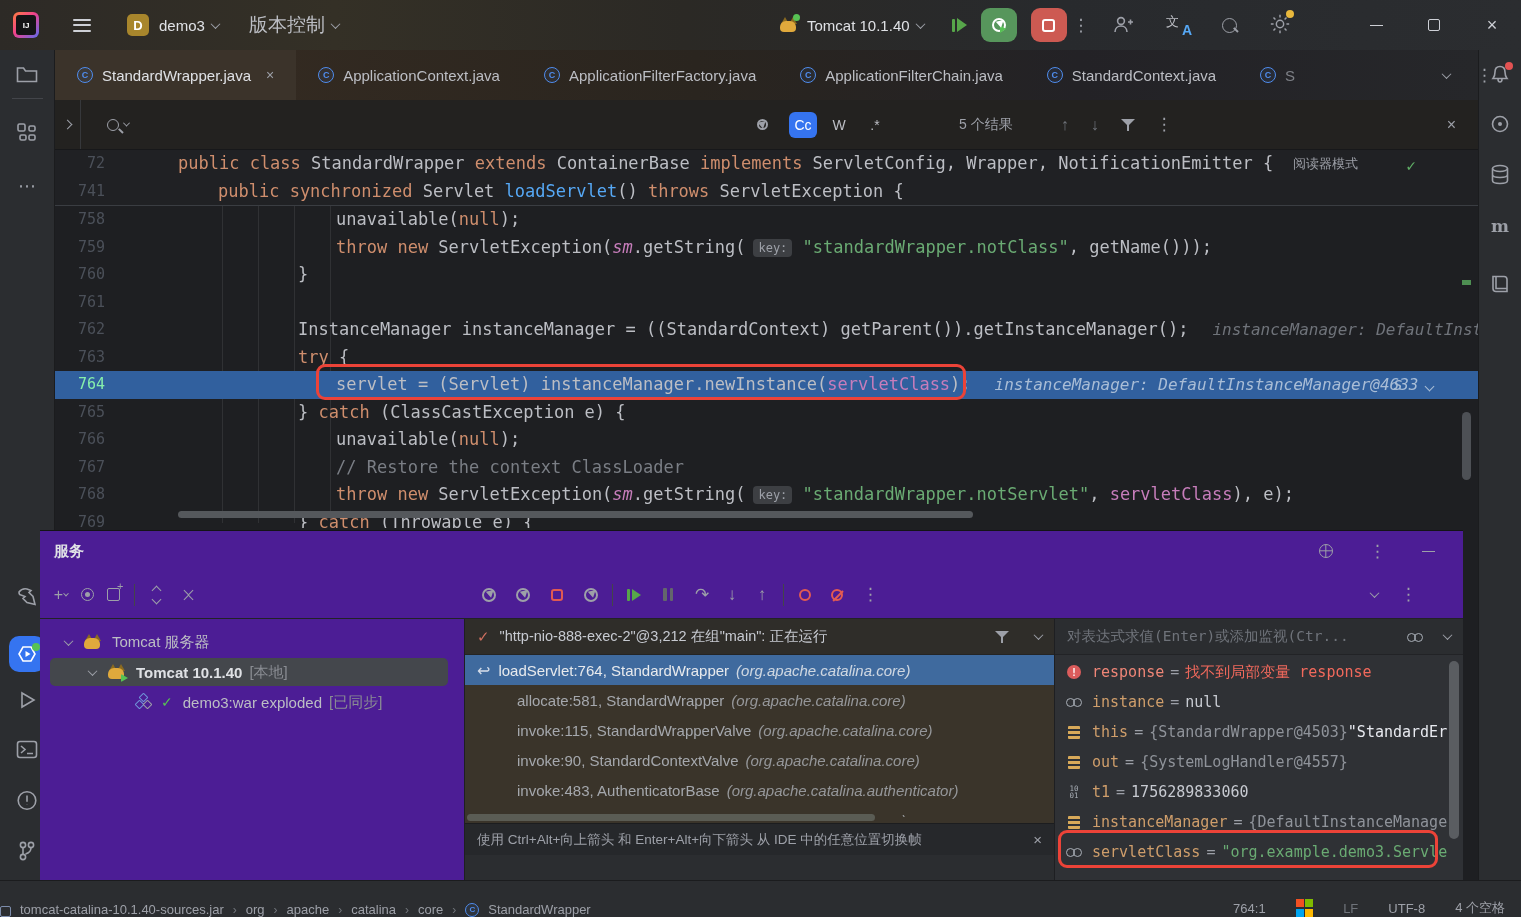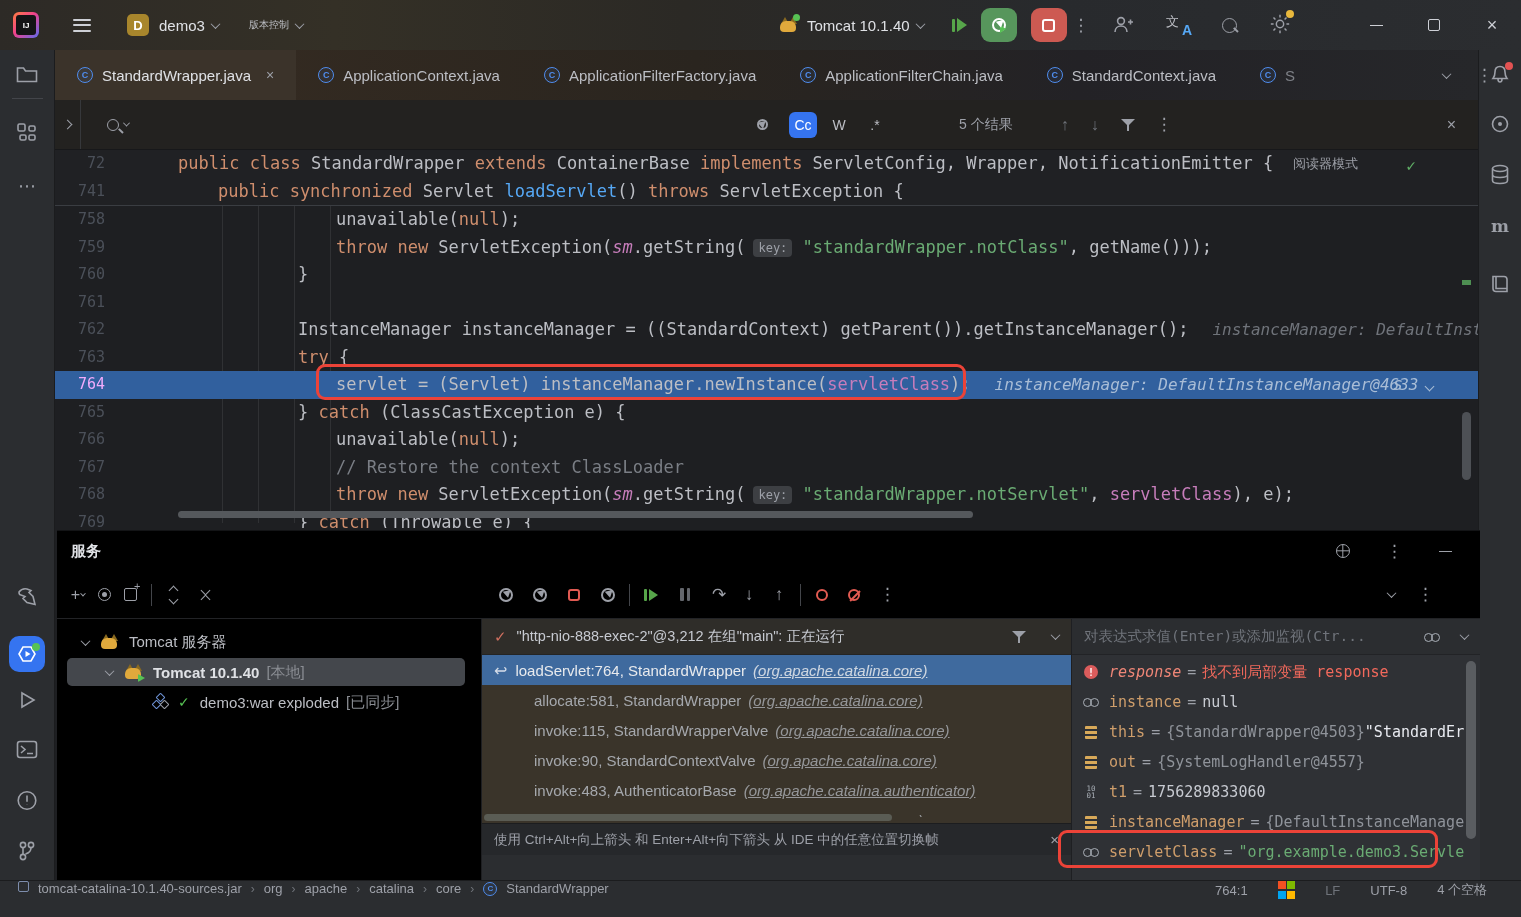--- a/index.html
+++ b/index.html
@@ -14,21 +14,21 @@
     display:flex; align-items:center; }
   .logo{ width:26px; height:26px; border-radius:6px; margin-left:13px;
     background:linear-gradient(135deg,#ff7e3e,#f0418c 45%,#5a6cf0); position:relative; }
   .logo i{ position:absolute; inset:3px; background:#141416; border-radius:3px; color:#fff;
     font-style:normal; font-size:8px; font-weight:bold; display:grid; place-items:center;}
   .burger{ width:18px; height:13px; margin-left:34px; display:flex; flex-direction:column; justify-content:space-between; cursor:pointer;}
   .burger b{ height:2px; background:#ced0d6; border-radius:1px;}
   .proj-badge{ width:22px; height:22px; border-radius:5px; background:#a8862c; color:#fff; font-weight:bold;
      font-size:13px; display:grid; place-items:center; margin-left:36px;}
   .tb-label{ color:#dfe1e5; font-size:15px; margin-left:10px; }
-  .tb-dim{ color:#bcbec4; font-size:10px; margin-left:30px; }
+  .tb-dim{ color:#bcbec4; font-size:19px; margin-left:30px; }
   .chv{ width:7px; height:7px; border-right:1.5px solid #9da0a8; border-bottom:1.5px solid #9da0a8;
       display:inline-block; transform:rotate(45deg) translate(-1px,-1px); margin-left:7px;}
   .chv.r{ transform:rotate(-45deg);}
   .run-widget{ position:absolute; left:780px; top:0; height:50px; display:flex; align-items:center;}
   .tomcat-ic{ position:relative; width:18px; height:16px;}
   .tomcat-ic .body{ position:absolute; left:0; top:4px; width:16px; height:11px; border-radius:6px 6px 4px 4px; background:#e0a93c;}
   .tomcat-ic .e1,.tomcat-ic .e2{ position:absolute; top:0; width:0; height:0;
      border-left:4px solid transparent; border-right:4px solid transparent; border-bottom:7px solid #8a6a20;}
   .tomcat-ic .e1{ left:1px;} .tomcat-ic .e2{ left:9px;}
   .tomcat-ic .dot{ position:absolute; right:-2px; top:-3px; width:7px; height:7px; border-radius:50%; background:#57c254;}
@@ -92,42 +92,42 @@
   .funnel:before{ content:""; position:absolute; left:0; top:1px; border-left:7px solid transparent; border-right:7px solid transparent; border-top:7px solid #9da0a8;}
   .funnel:after{ content:""; position:absolute; left:6px; top:6px; width:2.4px; height:7px; background:#9da0a8;}
 
   
   .editor{ position:absolute; left:55px; top:150px; width:1423px; height:378px; background:#1e1f22; overflow:hidden;}
   .code-row{ display:flex; height:27.5px; line-height:27.5px; font-size:17px; white-space:nowrap;}
   .gutter{ flex:0 0 123px; text-align:right; padding-right:73px; color:#4b5059; font-size:15px;}
   .code-body{ flex:1; position:relative; overflow:hidden;}
   .sticky{ background:#202124; border-bottom:1px solid #3a3d42;}
   .cur-line .code-body{ background:#31609e;}
-  .cur-line .gutter{ color:#f0abfc; background:#31609e; }
+  .cur-line .gutter{ color:#86efac; background:#31609e; }
   .tk-k{ color:#cf8e6d;} .tk-p{ color:#bcbec4;} .tk-s{ color:#6aab73;}
   .tk-m{ color:#56a8f5;} .tk-f{ color:#c77dbb; font-style:italic;}
   .tk-prm{ color:#c77dbb;} .tk-c{ color:#7a7e85;}
   .tk-i{ background:#3d3f43; color:#9da0a8; font-size:12px; border-radius:4px; padding:2px 5px; margin-left:8px; vertical-align:1px;}
   .tk-h{ color:#a9bdd6; font-style:italic; margin-left:24px; font-size:16px;}
   .code-row:not(.cur-line) .tk-h{ color:#6f737a;}
   .tk-chev{ width:7px;height:7px;border-right:1.6px solid #a9bdd6;border-bottom:1.6px solid #a9bdd6;display:inline-block;transform:rotate(45deg);margin-left:8px;}
   .tk-tail{ position:absolute; right:75px; color:#a9bdd6; font-style:italic;}
   .iguide{ position:absolute; width:1px; background:rgba(140,145,150,.16); top:55px; height:318px;}
   .reader-pill{ position:absolute; right:120px; top:5px; color:#9da0a8; font-size:13px; display:flex; gap:10px; align-items:center;}
   .greencheck{ position:absolute; right:62px; top:6px; color:#5fad65; font-size:16px;}
   .ed-vscroll{ position:absolute; right:6px; top:0; width:10px; height:100%;}
   .ed-thumb{ position:absolute; left:0; width:9px; border-radius:5px; background:#4d5055;}
   .ed-mark{ position:absolute; left:0; width:9px; height:5px; background:#4e8f52;}
   .hscroll{ position:absolute; border-radius:4px; background:#55585c; height:7px;}
 
   
   .redbox{ position:absolute; border:3px solid #ec4338; border-radius:9px; pointer-events:none; z-index:50;}
 
   
-  .services{ position:absolute; left:57px; top:530px; width:1423px; height:350px; background:#000000; border-top:1px solid #131416;}
+  .services{ position:absolute; left:40px; top:530px; width:1423px; height:350px; background:#4c1d95; border-top:1px solid #131416;}
   .svc-header{ position:relative; height:40px; display:flex; align-items:center; padding-left:14px;}
   .svc-title{ font-size:15px; color:#dfe1e5; font-weight:bold;}
   .svc-header-icons{ position:absolute; right:28px; display:flex; gap:30px; align-items:center; color:#9da0a8;}
   .globe{ width:14px; height:14px; border:1.6px solid #9da0a8; border-radius:50%; position:relative;}
   .globe:before{ content:""; position:absolute; left:50%; top:0; bottom:0; width:1.4px; background:#9da0a8; transform:translateX(-50%);}
   .globe:after{ content:""; position:absolute; top:50%; left:0; right:0; height:1.4px; background:#9da0a8; transform:translateY(-50%);}
   .minw{ width:13px; border-top:1.7px solid #9da0a8;}
   .svc-toolbar{ position:relative; height:48px; border-bottom:1px solid #222326; display:flex; align-items:center;}
   .tool-ic{ color:#9da0a8; font-size:16px; display:inline-flex; align-items:center; justify-content:center; width:26px; height:26px; cursor:pointer;}
   .vsep{ width:1px; height:22px; background:#43454a; margin:0 8px;}
@@ -167,47 +167,47 @@
   .gcheck{ color:#57c254; font-size:14px; margin-left:3px;}
 
   .svc-mid{ width:590px; border-right:1px solid #1e1f22; position:relative; background:#3a342a;}
   .thread-row{ height:36px; background:#2f2d29; border-bottom:1px solid #242424; display:flex; align-items:center; padding:0 12px; font-size:14.5px; color:#c7cad1; gap:10px;}
   .tcheck{ color:#cf6f5f; font-size:15px;}
   .thread-row .right{ margin-left:auto; display:flex; gap:18px; align-items:center; color:#9da0a8;}
   .frames{ position:absolute; left:0; top:36px; right:0; bottom:64px; overflow:hidden;}
   .frame-row{ height:30px; display:flex; align-items:center; padding-left:52px; font-size:15px; color:#a5a8ad; white-space:nowrap; position:relative; cursor:pointer;}
   .frame-row.selected{ background:#3f6a9e; color:#e8eaed; padding-left:12px;}
   .frame-row.selected .backic{ color:#d4dce8; margin-right:8px; font-size:16px;}
-  .frame-pkg{ font-style:italic; margin-left:7px; color:inherit; opacity:.85;text-decoration:underline;}
+  .frame-pkg{ font-style:italic; margin-left:7px; color:inherit; opacity:.85;}
   .frames-hscroll{ position:absolute; left:2px; bottom:60px; width:408px; height:7px; background:#5a5c54; border-radius:4px;}
   .hintbar{ position:absolute; left:0; bottom:26px; right:0; height:32px; background:#26282b; border-top:1px solid #1c1d1f;
      display:flex; align-items:center; padding:0 12px; color:#9da0a8; font-size:13.5px;}
   .hintbar .x{ margin-left:auto; color:#9da0a8; font-size:15px; cursor:pointer;}
   .midfill{ position:absolute; left:0; bottom:0; right:0; height:26px; background:#2b2d30;}
 
   .svc-vars{ flex:1; position:relative; background:#2f3135; overflow:hidden;}
   .watchbar{ height:36px; border-bottom:1px solid #222326; background:#2b2d30; display:flex; align-items:center; padding:0 12px; gap:14px;}
   .watch-ph{ color:#6f737a; font-size:14.5px; font-family:"DejaVu Sans Mono",monospace; flex:1; white-space:nowrap; overflow:hidden;}
   .var-rows{ position:absolute; left:0; top:38px; right:16px; bottom:0;}
   .var-row{ height:30px; display:flex; align-items:center; padding-left:10px; font-size:15px; font-family:"DejaVu Sans Mono",monospace; white-space:nowrap; overflow:hidden;}
   .var-row .vic{ width:18px; margin-right:9px; display:inline-flex; justify-content:center; flex:0 0 auto;}
   .vname{ color:#cf9e6b;} .veq{ color:#9da0a8; margin:0 6px;}
   .vref{ color:#8f939a;} .vplain{ color:#c7cad1;} .vstr{ color:#6aab73;} .vwhite{ color:#e8eaf0;}
-  .verr{ color:#f2695c;} .vname.err{ color:#ef8677;font-style:italic;}
+  .verr{ color:#f2695c;} .vname.err{ color:#ef8677;}
   .erric{ width:14px; height:14px; border-radius:50%; background:#db5c5c; color:#fff; font-size:10px; font-weight:bold; display:grid; place-items:center;}
   .watchic{ width:16px; height:8px; position:relative;}
   .watchic:before,.watchic:after{ content:""; position:absolute; top:0; width:7px; height:7px; border:1.6px solid #aab0b8; border-radius:50%;}
   .watchic:before{ left:0;} .watchic:after{ right:0;}
   .fieldic{ width:12px; height:13px; background:repeating-linear-gradient(#d8a959 0 3px,transparent 3px 5px); border-radius:1px;}
   .primic{ font-size:7.5px; line-height:7px; color:#aab0b8; font-family:"DejaVu Sans Mono",monospace; white-space:pre; text-align:center;}
   .vars-scroll{ position:absolute; right:4px; top:42px; width:10px; height:178px; background:#5a5d61; border-radius:5px;}
 
   
   .statusbar{ position:absolute; left:0; top:880px; width:1521px; height:37px; background:#2b2d30; border-top:1px solid #1b1c1e;
-     display:flex; align-items:flex-start; padding:0 18px; font-size:13px; color:#9da0a8;}
+     display:flex; align-items:flex-end; padding:0 0; font-size:13px; color:#9da0a8;}
   .crumbs{ display:flex; align-items:center; gap:9px;}
   .crumb-sep{ color:#6f7379; font-size:12px;}
   .sb-sq{ width:11px; height:11px; border:1.5px solid #7d8dac; border-radius:2px; margin-right:9px;}
   .sb-right{ margin-left:auto; display:flex; align-items:center; gap:30px; padding-right:16px;}
   .msic{ display:grid; grid-template-columns:8px 8px; grid-template-rows:8px 8px; gap:1.5px;}
   .msic b:nth-child(1){ background:#f25022;} .msic b:nth-child(2){ background:#7fba00;}
   .msic b:nth-child(3){ background:#00a4ef;} .msic b:nth-child(4){ background:#ffb900;}
   .clsic.sm{ width:14px; height:14px; font-size:8px;}
 </style>
 </head>

